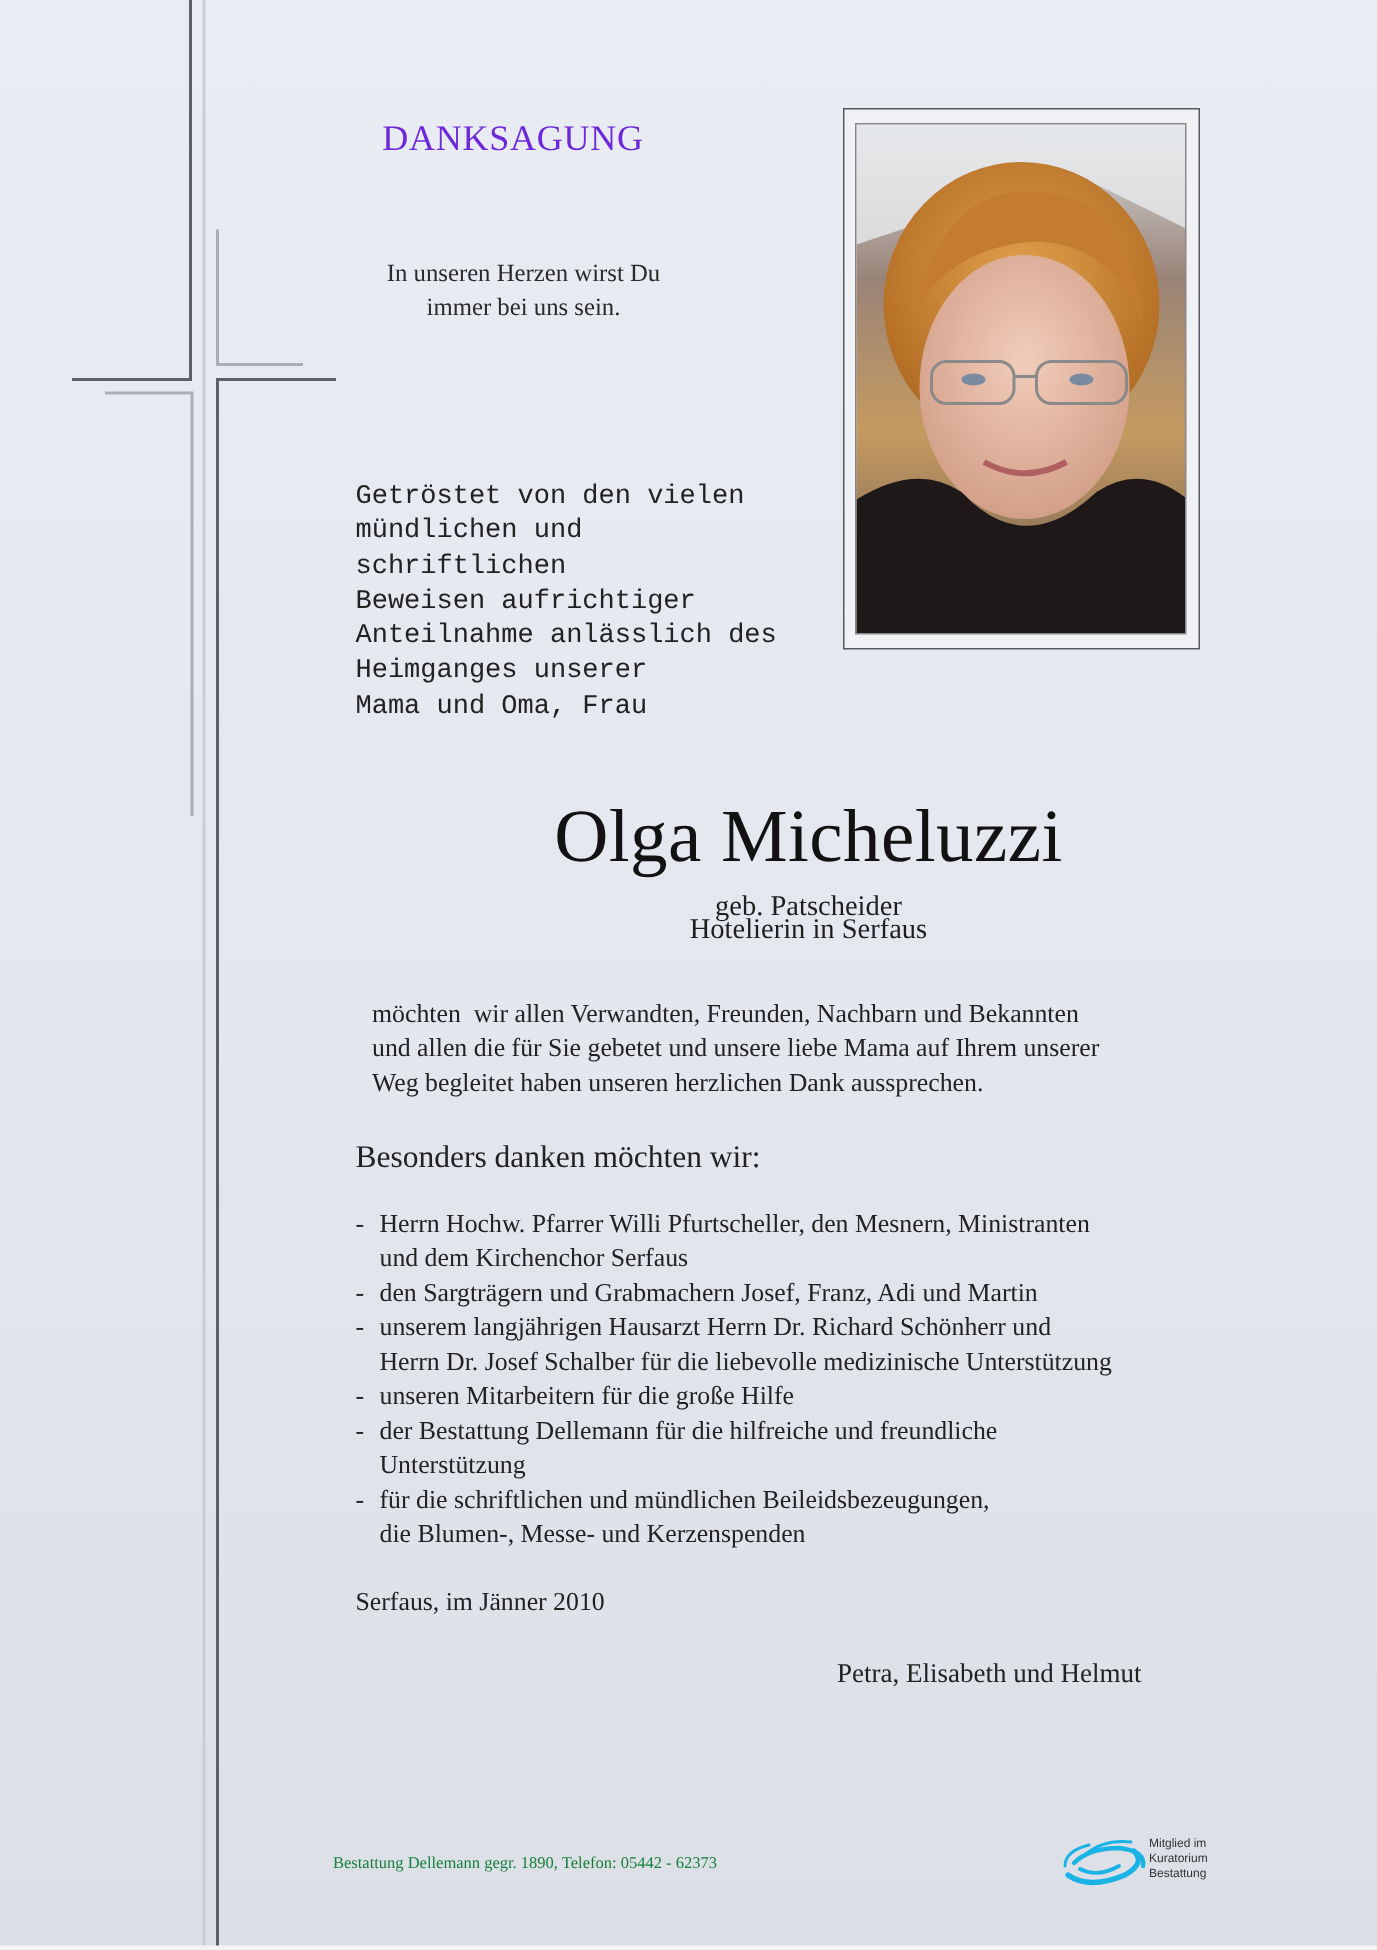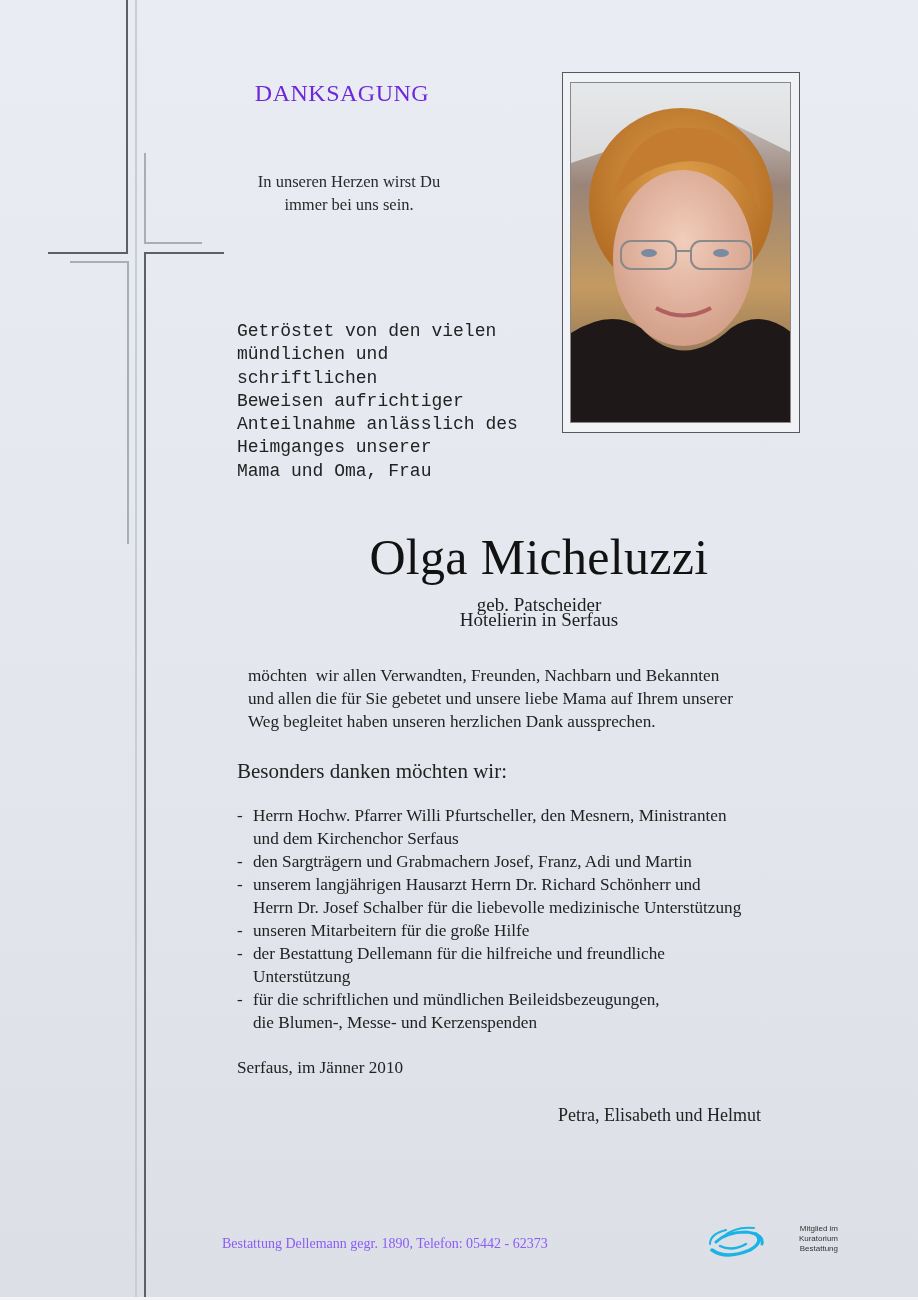--- a/index.html
+++ b/index.html
@@ -47,23 +47,23 @@
   .body {
     position:absolute; left:237px; top:664px; width:600px;
     font-size:17.2px; line-height:23px; color:#222;margin-left:11px;
   }
   .special { position:absolute; left:237px; top:759px; font-size:21px; color:#222; }
   .list { position:absolute; left:237px; top:804px; width:610px; margin:0; padding:0; list-style:none; font-size:17.2px; line-height:23px; color:#222; }
   .list li { position:relative; padding-left:16px; }
   .list li .dash { position:absolute; left:0; top:0; }
   .place { position:absolute; left:237px; top:1058px; font-size:17.2px; color:#222; }
   .sign { position:absolute; left:558px; top:1105px; font-size:18px; color:#222; }
-  .footer { position:absolute; left:222px; top:1236px; font-size:14px; color:#8b5cf6; }
+  .footer { position:absolute; left:222px; top:1236px; font-size:11px; color:#15803d; }
   .logo { position:absolute; left:706px; top:1220px; width:140px; height:40px; }
-  .logo-text { position:absolute; left:60px; top:4px; font-family:"Liberation Sans", sans-serif; font-size:8px; line-height:10px; color:#333; text-align:right; width:72px; }
+  .logo-text { position:absolute; left:60px; top:4px; font-family:"Liberation Sans", sans-serif; font-size:8px; line-height:10px; color:#333; width:72px; }
   .bottom-strip { position:absolute; left:0; top:1297px; width:918px; height:3px; background:#f3f4f7; }
 </style>
 </head>
 <body>
 
 <div>
 
   <div class="line dk" style="left:126px;top:0;width:2px;height:254px;"></div>
   <div class="line dk" style="left:48px;top:252px;width:80px;height:2px;"></div>
 

